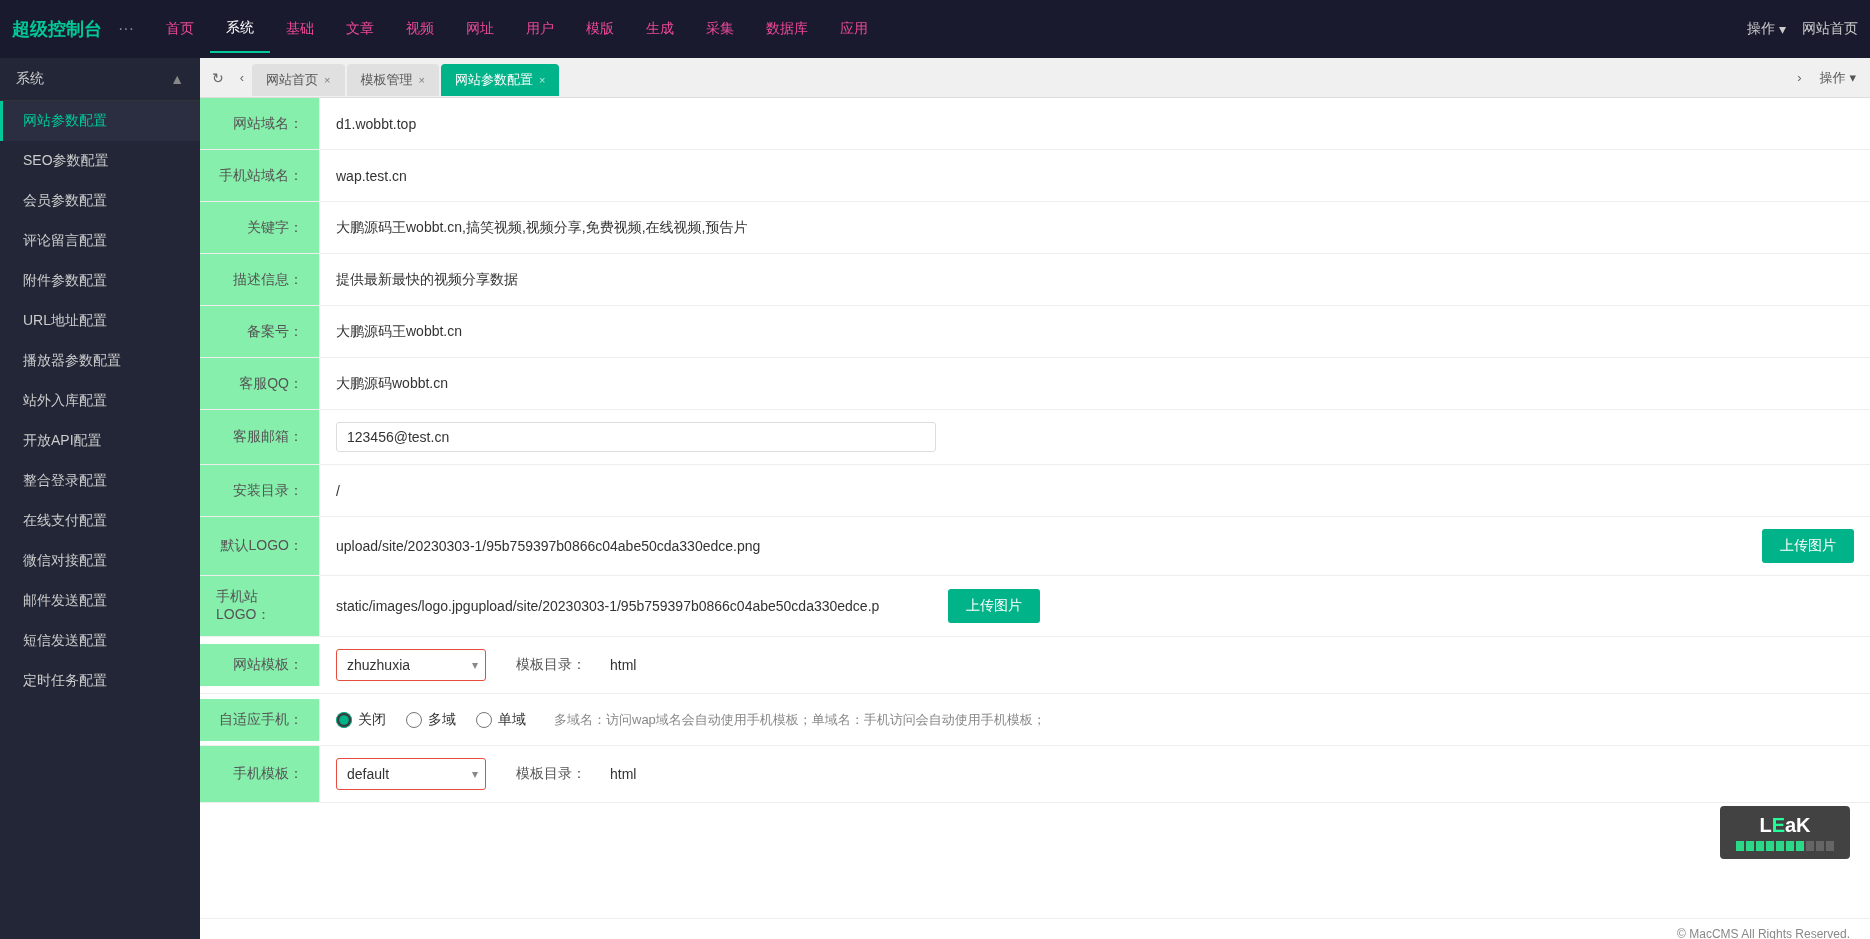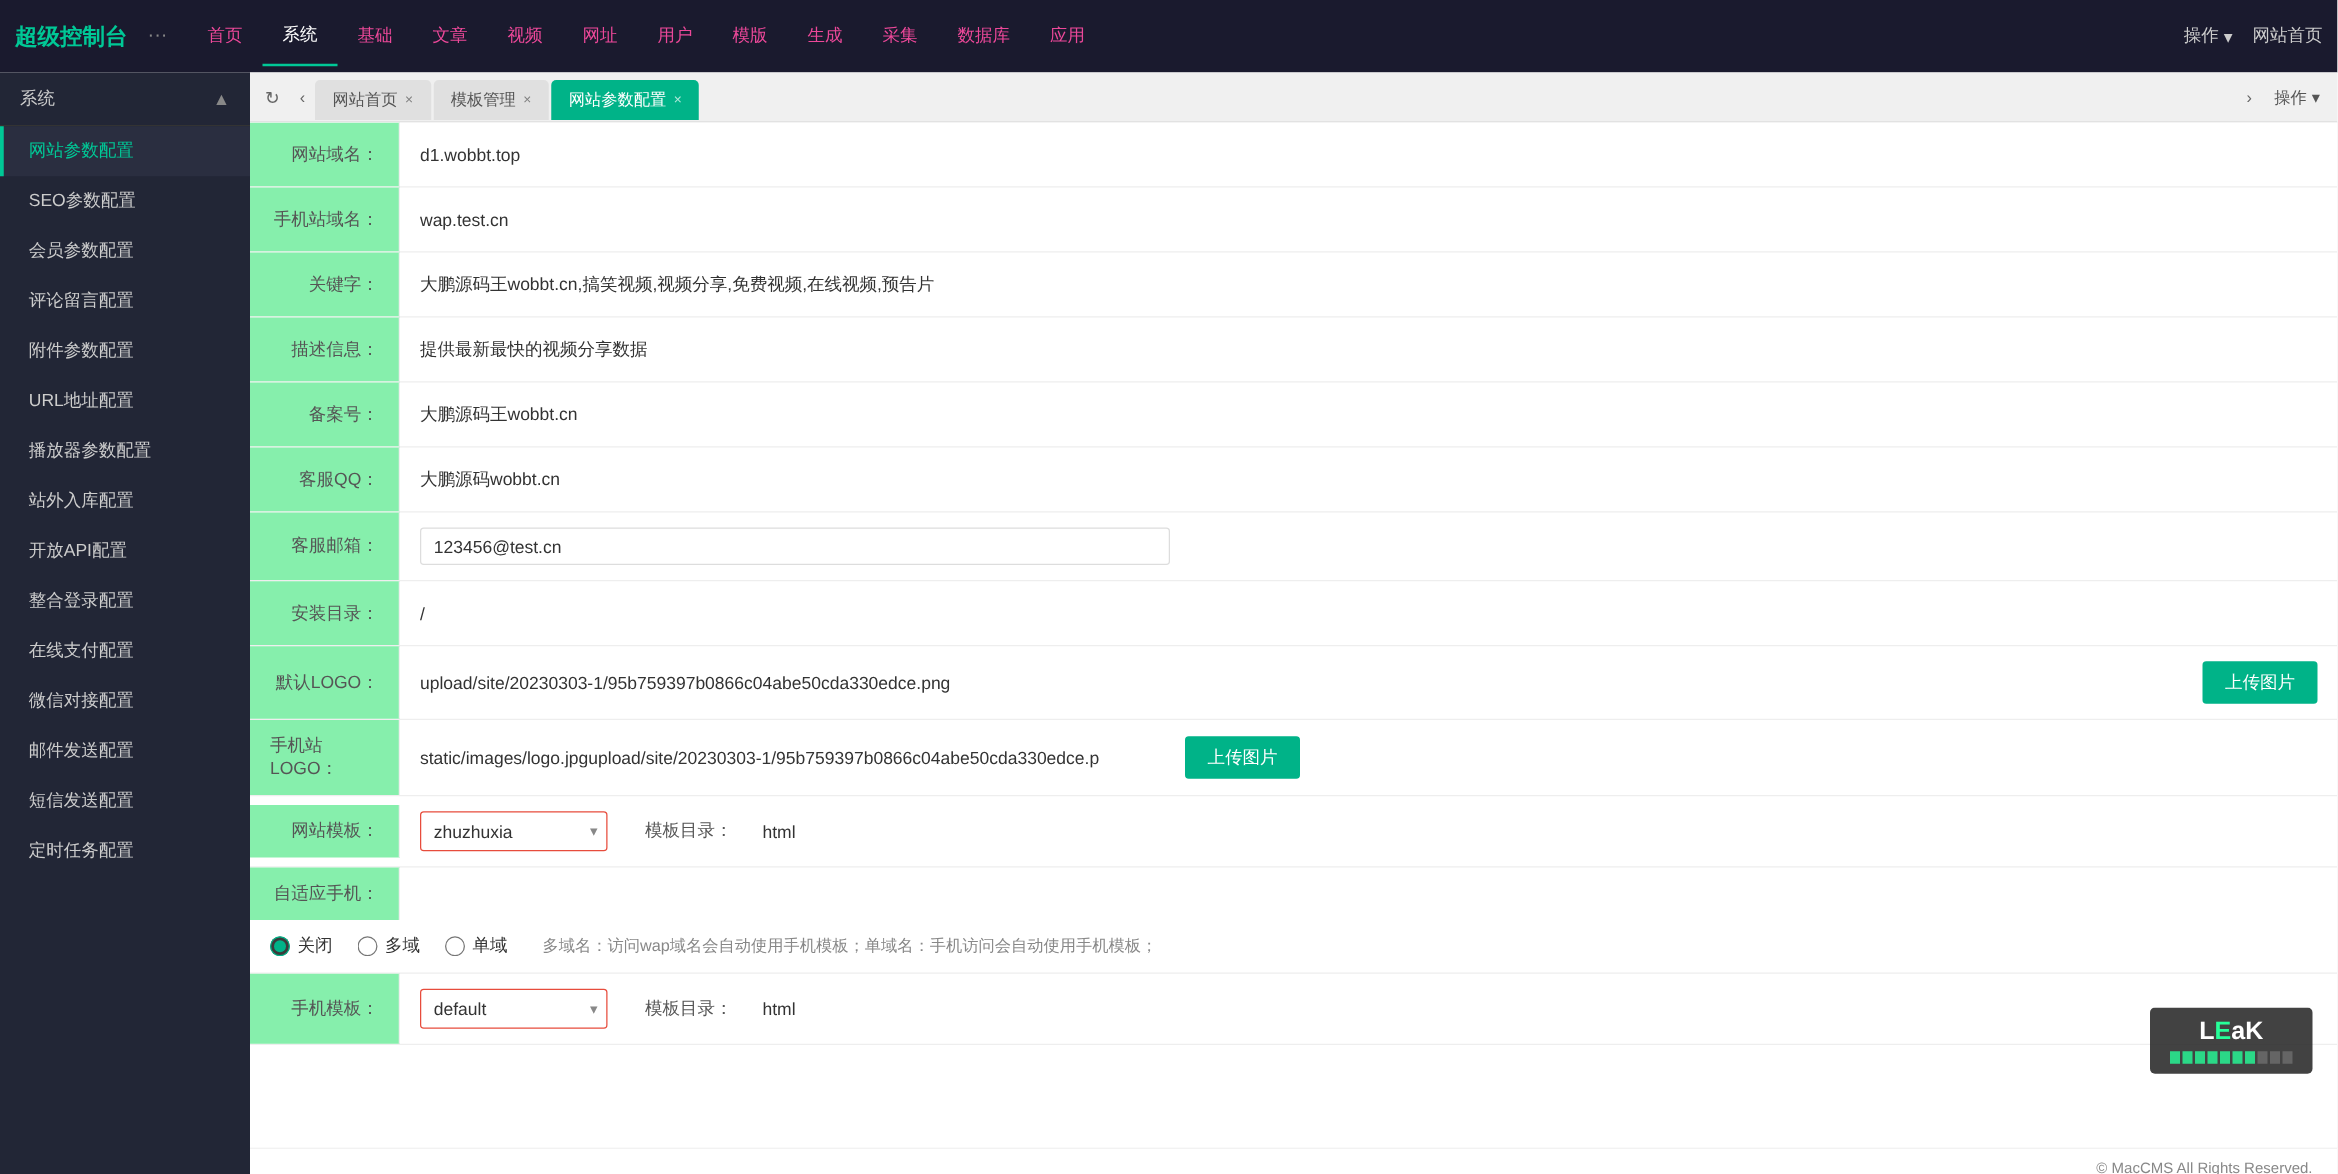--- a/index.html
+++ b/index.html
@@ -273,23 +273,23 @@
       margin-left: 18px;
       margin-right: 12px;
     }
     .dir-value {
       color: #333;
     }
 
     
     .radio-row {
       display: flex;
+      align-items: center;
       border-bottom: 1px solid #eee;
       min-height: 52px;
-      flex-direction: column;
     }
     .radio-group {
       display: flex;
       align-items: center;
       gap: 20px;
     }
     .radio-option {
       display: flex;
       align-items: center;
       gap: 6px;

